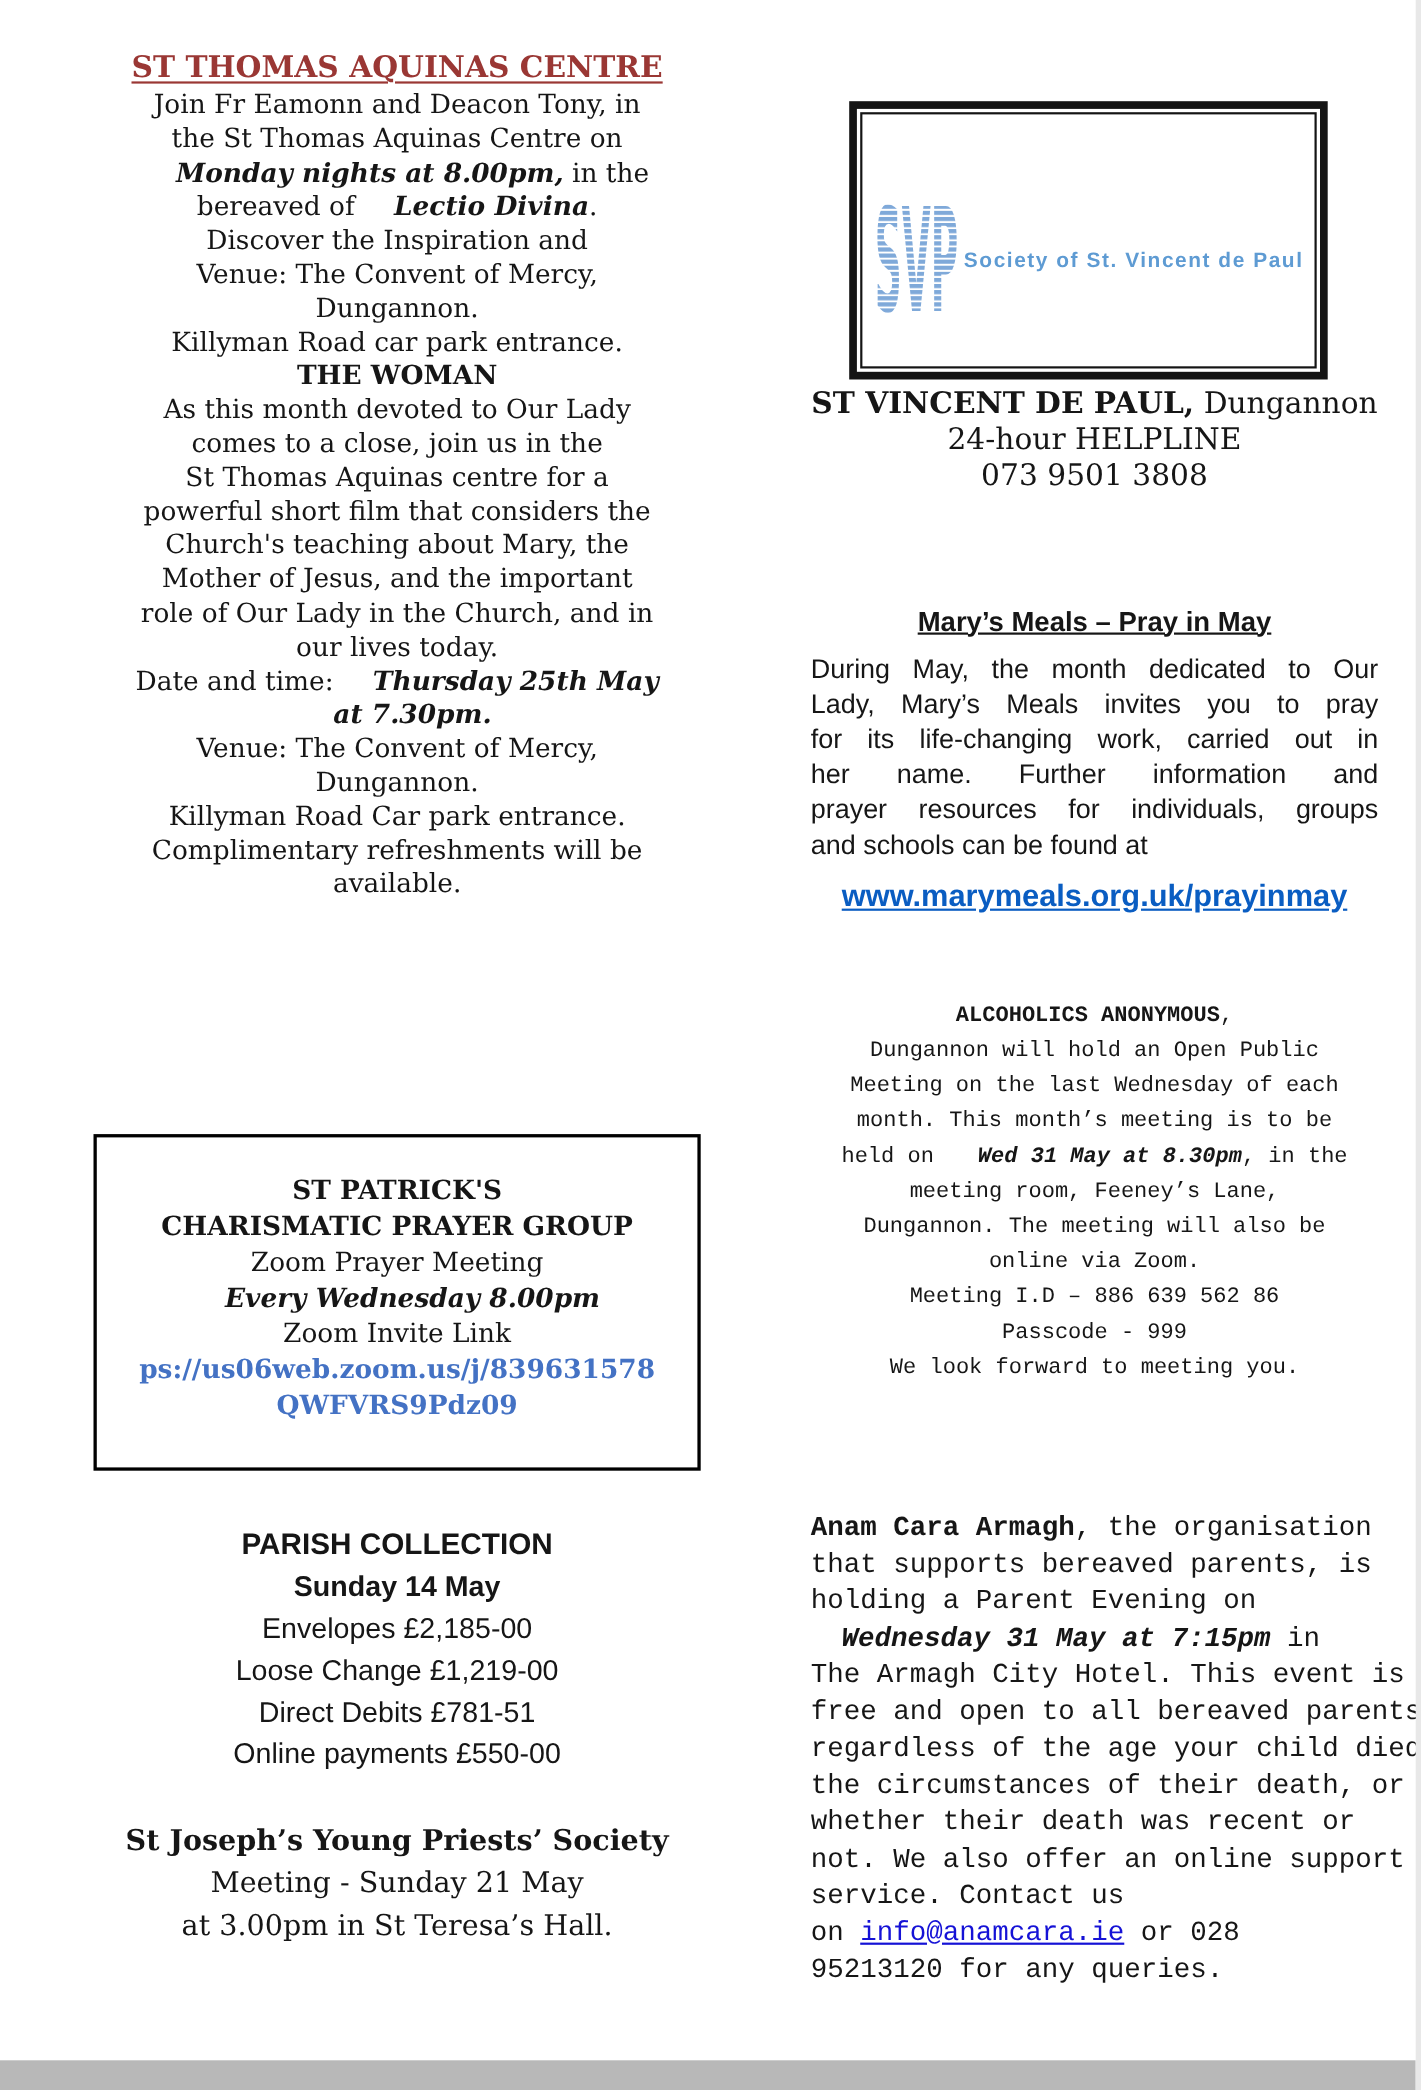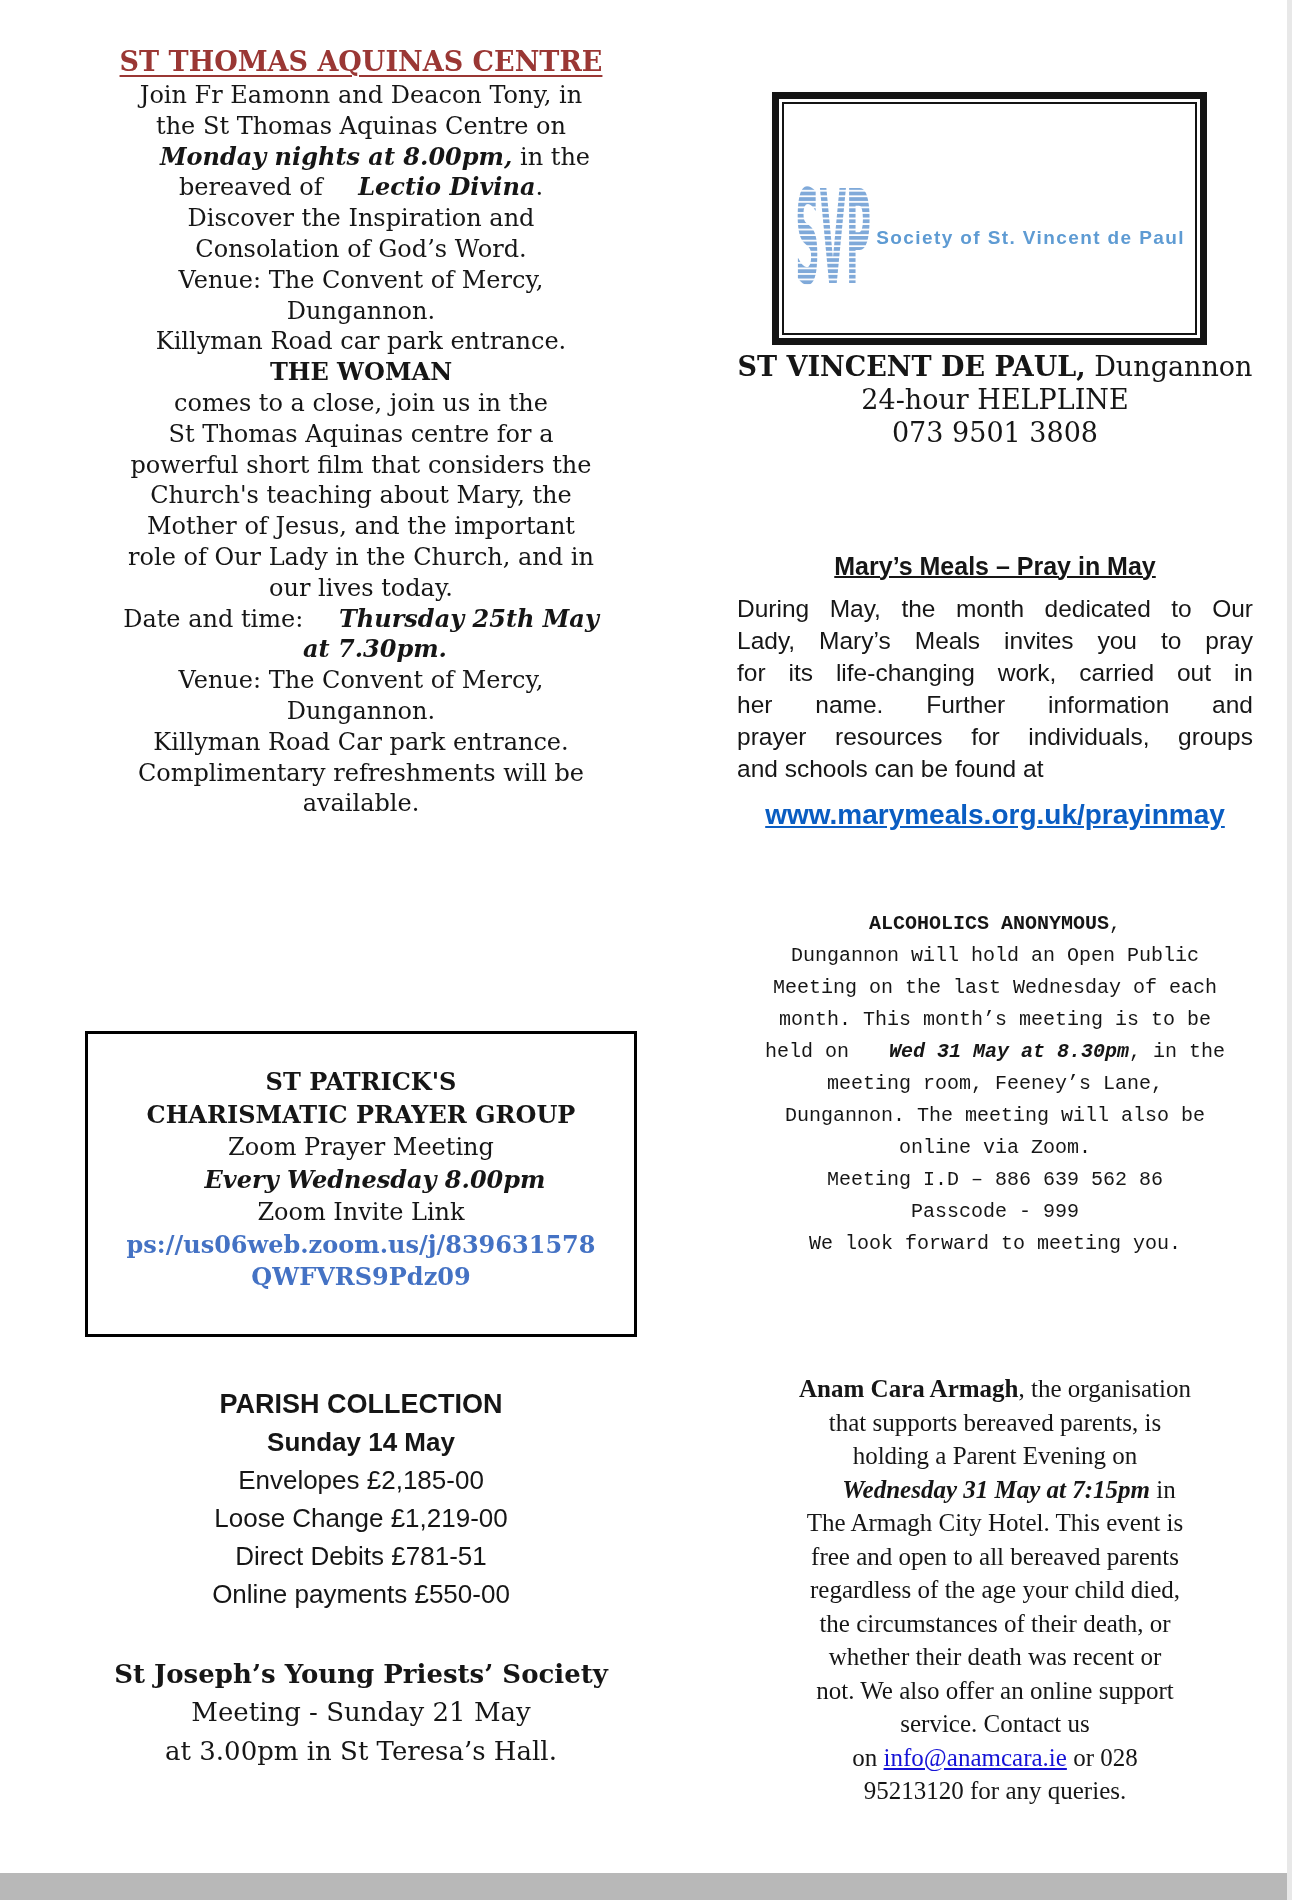--- a/index.html
+++ b/index.html
@@ -41,42 +41,42 @@
         text-align:center;text-decoration:underline;text-decoration-thickness:2px;margin-bottom:11px;}
   #marys-body .ln{font-family:"Liberation Sans",sans-serif;font-size:24.5px;line-height:32px;
         text-align:justify;text-align-last:justify;white-space:normal;}
   #marys-body .ln:last-child{text-align-last:left;}
   .marys-link{margin-top:14px;text-align:center;font-family:"Liberation Sans",sans-serif;font-size:28px;}
 
   #aa{position:absolute;left:0;top:908px;width:100%;}
   #aa .ln{font-family:Liberation Mono, monospace;font-size:20px;line-height:32px;text-align:center;}
 
   #anam{position:absolute;left:0;top:1372px;width:100%;}
-  #anam .ln{font-family:Liberation Serif, serif;font-size:25px;line-height:33.5px;text-align:center;}
+  #anam .ln{font-family:Liberation Mono, monospace;font-size:25px;line-height:33.5px;text-align:left;}
 
   #footer-bar{position:absolute;left:0;bottom:0;width:100%;height:27px;background:var(--footer_gray);}
 </style>
 </head>
 <body>
 
 <div id="page">
 
   <div id="col-left">
     <div class="thomas-title">ST THOMAS AQUINAS CENTRE</div>
     <div class="sec-thomas">
         <div class="ln"><span>Join Fr Eamonn and Deacon Tony, in</span></div>
         <div class="ln"><span>the St Thomas Aquinas Centre on</span></div>
         <div class="ln"><span class="s-bi">Monday nights at 8.00pm,</span><span> in the</span></div>
         <div class="ln"><span>bereaved of </span><span class="s-bi">Lectio Divina</span><span>.</span></div>
         <div class="ln"><span>Discover the Inspiration and</span></div>
-        <div class="ln"><span>Consolation of God’s Word.</span></div>
         <div class="ln"><span>Venue: The Convent of Mercy,</span></div>
         <div class="ln"><span>Dungannon.</span></div>
         <div class="ln"><span>Killyman Road car park entrance.</span></div>
         <div class="ln"><span class="s-b">THE WOMAN</span></div>
+        <div class="ln"><span>As this month devoted to Our Lady</span></div>
         <div class="ln"><span>comes to a close, join us in the</span></div>
         <div class="ln"><span>St Thomas Aquinas centre for a</span></div>
         <div class="ln"><span>powerful short film that considers the</span></div>
         <div class="ln"><span>Church's teaching about Mary, the</span></div>
         <div class="ln"><span>Mother of Jesus, and the important</span></div>
         <div class="ln"><span>role of Our Lady in the Church, and in</span></div>
         <div class="ln"><span>our lives today.</span></div>
         <div class="ln"><span>Date and time: </span><span class="s-bi">Thursday 25th May</span></div>
         <div class="ln"><span class="s-bi">at 7.30pm.</span></div>
         <div class="ln"><span>Venue: The Convent of Mercy,</span></div>

